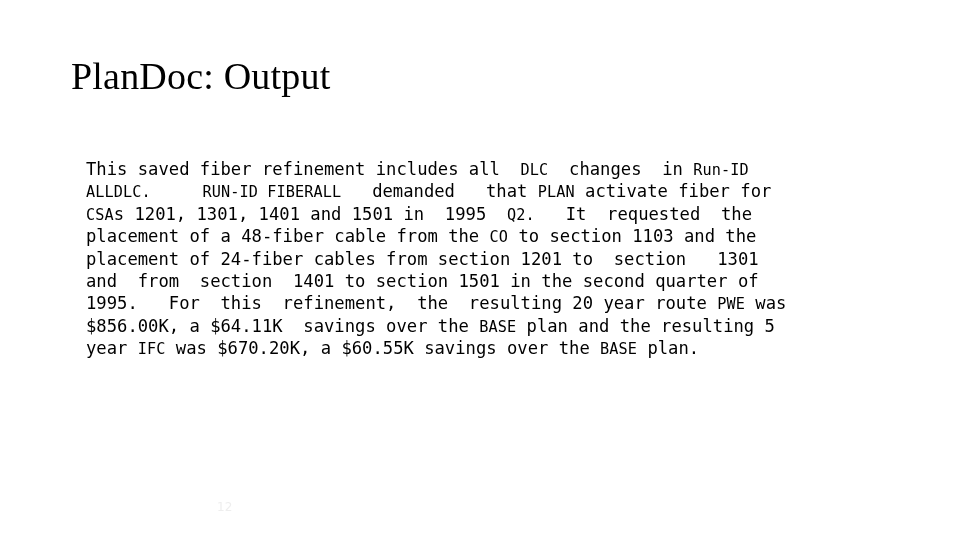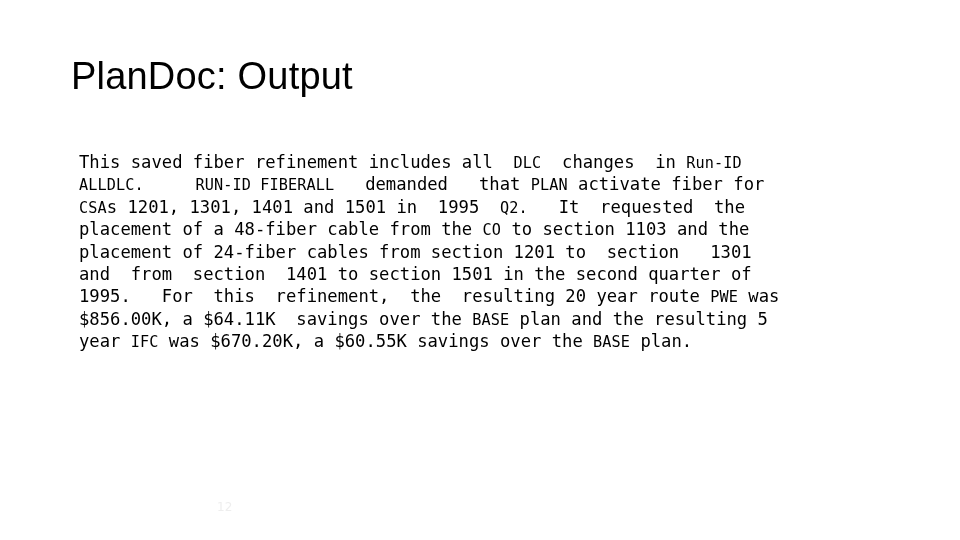--- a/index.html
+++ b/index.html
@@ -17,41 +17,41 @@
     position: relative;
     width: 960px;
     height: 540px;
     background: #ffffff;
   }
   .slide-title {
     position: absolute;
     left: 71px;
     top: 53px;
     width: 820px;
-    font-family: Liberation Sans, sans-serif;
+    font-family: Liberation Serif, serif;
     font-weight: 300;
     font-size: 38px;
     line-height: 46px;
     letter-spacing: 0.2px;
     color: #000000;
     white-space: pre;
   }
   .body-block {
     position: absolute;
     left: 71px;
     top: 143px;
     width: 806px;
     font-family: "DejaVu Sans Mono", "Liberation Mono", monospace;
     font-size: 17.2px;
     line-height: 22.4px;
     color: #000000;
     letter-spacing: 0px;
   }
   .para {
-    margin: 8px;
+    margin: 15px;
     white-space: pre-wrap;
     word-spacing: 0px;
   }
   .line {
     display: block;
     white-space: pre;
     height: 22.4px;
   }
   .acr {
     font-size: 15.2px;

